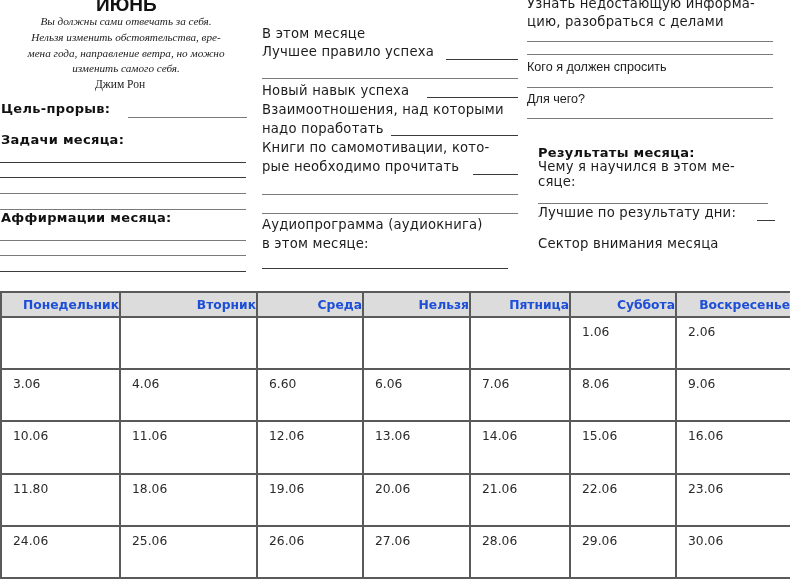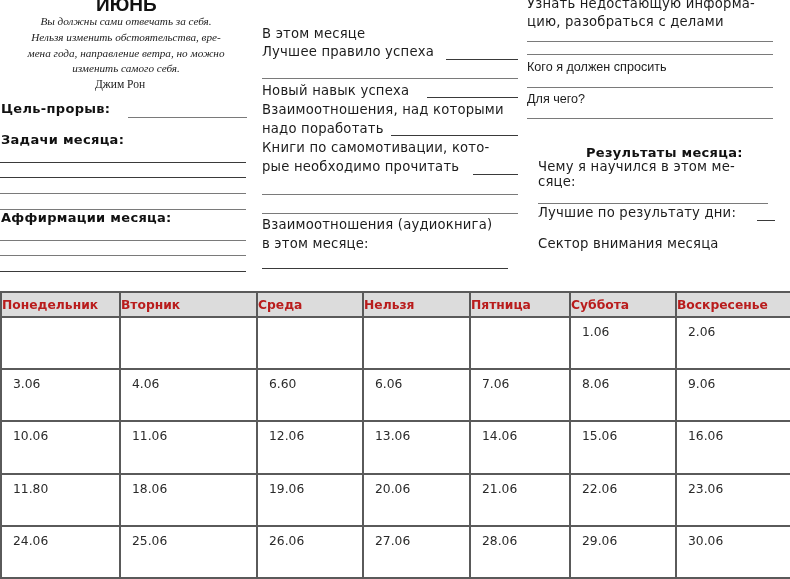--- a/index.html
+++ b/index.html
@@ -12,21 +12,21 @@
   .bold-label { font-family: "DejaVu Sans", sans-serif; font-weight: bold; font-size: 13px; color: #111; letter-spacing: 0.3px; }
   .label { font-family: "DejaVu Sans", sans-serif; font-size: 13.2px; color: #1c1c1c; letter-spacing: 0.2px; }
   .label-sm { font-family: Liberation Sans, sans-serif; font-size: 12.6px; color: #1c1c1c; }
   .line { position: absolute; height: 0; border-top: 1.3px solid #3a3a3a; }
   .line.gray { border-top-color: #7a7a7a; }
 
   table.cal { position: absolute; left: 0; top: 291px; width: 790px; height: 288px;
               border-collapse: collapse; table-layout: fixed; }
   table.cal th, table.cal td { border: 2px solid #5a5a5a; padding: 0; }
   table.cal th { background: #dcdcdc; height: 23px; font-family: "DejaVu Sans", sans-serif;
-                 font-weight: bold; font-size: 12.3px; color: #b91c1c; text-align: left; vertical-align: middle; margin-left: 12px; }
+                 font-weight: bold; font-size: 12.3px; color: #1d4ed8; text-align: right; vertical-align: middle; margin-left: 12px; }
   table.cal td { height: 50px; vertical-align: top; font-family: "DejaVu Sans", sans-serif;
                  font-size: 12.3px; color: #2a2a2a; border-radius: 8px; }
   table.cal td span { display: block; padding: 7px 0 0 11px; }
 </style>
 </head>
 <body>
 
 <div class="abs title" style="left:96px; top:-6px;">ИЮНЬ</div>
 
 <div class="abs quote" style="left:0; width:252px; top:15px;">Вы должны сами отвечать за себя.</div>
@@ -59,36 +59,36 @@
 <div class="abs label" style="left:262px; top:102px;">Взаимоотношения, над которыми</div>
 <div class="abs label" style="left:262px; top:121px;">надо поработать</div>
 <div class="line" style="left:391px; width:127px; top:135px;"></div>
 
 <div class="abs label" style="left:262px; top:140px;">Книги по самомотивации, кото-</div>
 <div class="abs label" style="left:262px; top:159px;">рые необходимо прочитать</div>
 <div class="line" style="left:473px; width:45px; top:174px;"></div>
 <div class="line gray" style="left:262px; width:256px; top:194px;"></div>
 <div class="line gray" style="left:262px; width:256px; top:213px;"></div>
 
-<div class="abs label" style="left:262px; top:217px;">Взаимоотношения (аудиокнига)</div>
+<div class="abs label" style="left:262px; top:217px;">Аудиопрограмма (аудиокнига)</div>
 <div class="abs label" style="left:262px; top:236px;">в этом месяце:</div>
 <div class="line" style="left:262px; width:246px; top:268px;"></div>
 
 <div class="abs label" style="left:527px; top:-4px;">Узнать недостающую информа-</div>
 <div class="abs label" style="left:527px; top:14px;">цию, разобраться с делами</div>
 <div class="line gray" style="left:527px; width:246px; top:41px;"></div>
 <div class="line gray" style="left:527px; width:246px; top:54px;"></div>
 
 <div class="abs label-sm" style="left:527px; top:60px;">Кого я должен спросить</div>
 <div class="line gray" style="left:527px; width:246px; top:87px;"></div>
 
 <div class="abs label-sm" style="left:527px; top:92px;">Для чего?</div>
 <div class="line gray" style="left:527px; width:246px; top:118px;"></div>
 
-<div class="abs bold-label" style="left:538px; top:145px;margin-left:48px;">Результаты месяца:</div>
+<div class="abs bold-label" style="left:538px; top:145px;">Результаты месяца:</div>
 <div class="abs label" style="left:538px; top:159px;">Чему я научился в этом ме-</div>
 <div class="abs label" style="left:538px; top:174px;">сяце:</div>
 <div class="line gray" style="left:538px; width:230px; top:203px;"></div>
 
 <div class="abs label" style="left:538px; top:205px;">Лучшие по результату дни:</div>
 <div class="line" style="left:757px; width:18px; top:220px;"></div>
 
 <div class="abs label" style="left:538px; top:236px;">Сектор внимания месяца</div>
 
 <table class="cal">

